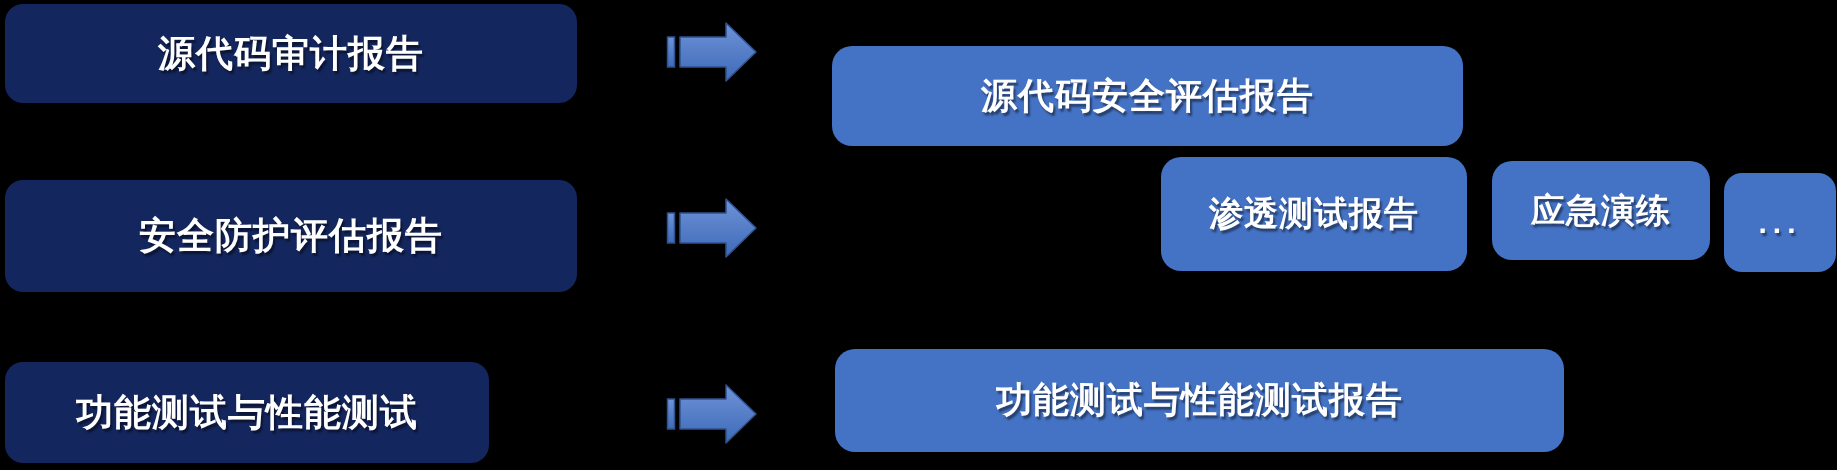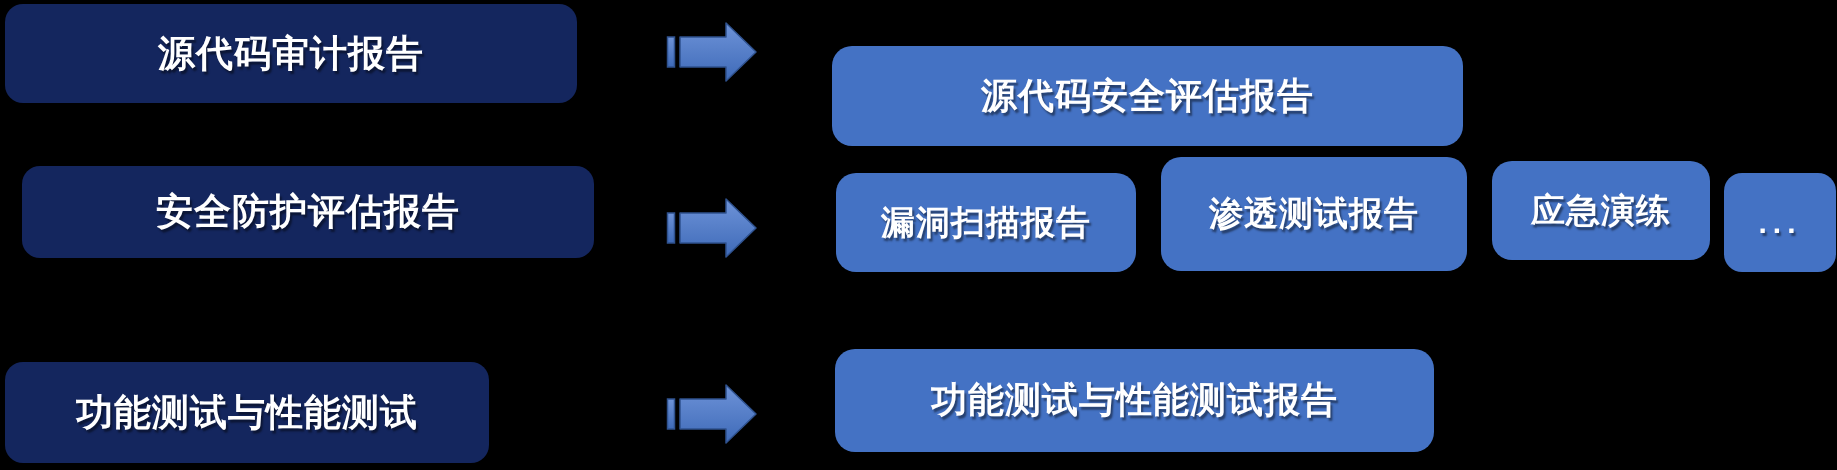--- a/index.html
+++ b/index.html
@@ -31,30 +31,30 @@
     letter-spacing:1px;
   }
   .tgt.small{font-size:34px;}
   .tgt.dots{font-size:30px;letter-spacing:6px;}
   .arrow{position:absolute;width:92px;height:62px;}
   
   .src1{left:5px;top:4px;width:572px;height:99px;}
   .arr1{left:666px;top:21px;}
   .tgt1{left:832px;top:18px;width:631px;height:100px;margin-top:28px;}
   
-  .src2{left:5px;top:166px;width:572px;height:92px;margin-left:17px;}
+  .src2{left:5px;top:180px;width:572px;height:112px;}
   .arr2{left:666px;top:197px;}
   .tgt21{left:836px;top:173px;width:300px;height:99px;}
   .tgt22{left:1161px;top:157px;width:306px;height:114px;}
   .tgt23{left:1492px;top:161px;width:218px;height:99px;}
   .tgt24{left:1724px;top:173px;width:112px;height:99px;border-radius:18px;}
   
   .src3{left:5px;top:362px;width:484px;height:101px;}
   .arr3{left:666px;top:383px;}
-  .tgt3{left:835px;top:349px;width:599px;height:103px;}
+  .tgt3{left:835px;top:349px;width:729px;height:103px;}
 </style>
 </head>
 <body>
 
 <div class="canvas">
 
   <div class="box src src1">源代码审计报告</div>
 
   <svg class="arrow arr1" viewBox="0 0 92 62" aria-hidden="true">
     <defs>
@@ -75,21 +75,20 @@
     <defs>
       <linearGradient id="ag2" x1="0" y1="0" x2="0" y2="1">
         <stop offset="0" stop-color="#6e93d8"></stop>
         <stop offset="1" stop-color="#3e6ab8"></stop>
       </linearGradient>
     </defs>
     <rect x="1.5" y="16" width="7" height="30" fill="url(#ag2)" stroke="#2F528F" stroke-width="1.5"></rect>
     <polygon points="14,16 60,16 60,2 90,31 60,60 60,46 14,46" fill="url(#ag2)" stroke="#2F528F" stroke-width="1.5" stroke-linejoin="round"></polygon>
   </svg>
 
-  <div class="box tgt small tgt21">漏洞扫描报告</div>
 
   <div class="box tgt small tgt22">渗透测试报告</div>
 
   <div class="box tgt small tgt23">应急演练</div>
 
   <div class="box tgt dots tgt24">...</div>
 
   <div class="box src src3">功能测试与性能测试</div>
 
   <svg class="arrow arr3" viewBox="0 0 92 62" aria-hidden="true">

